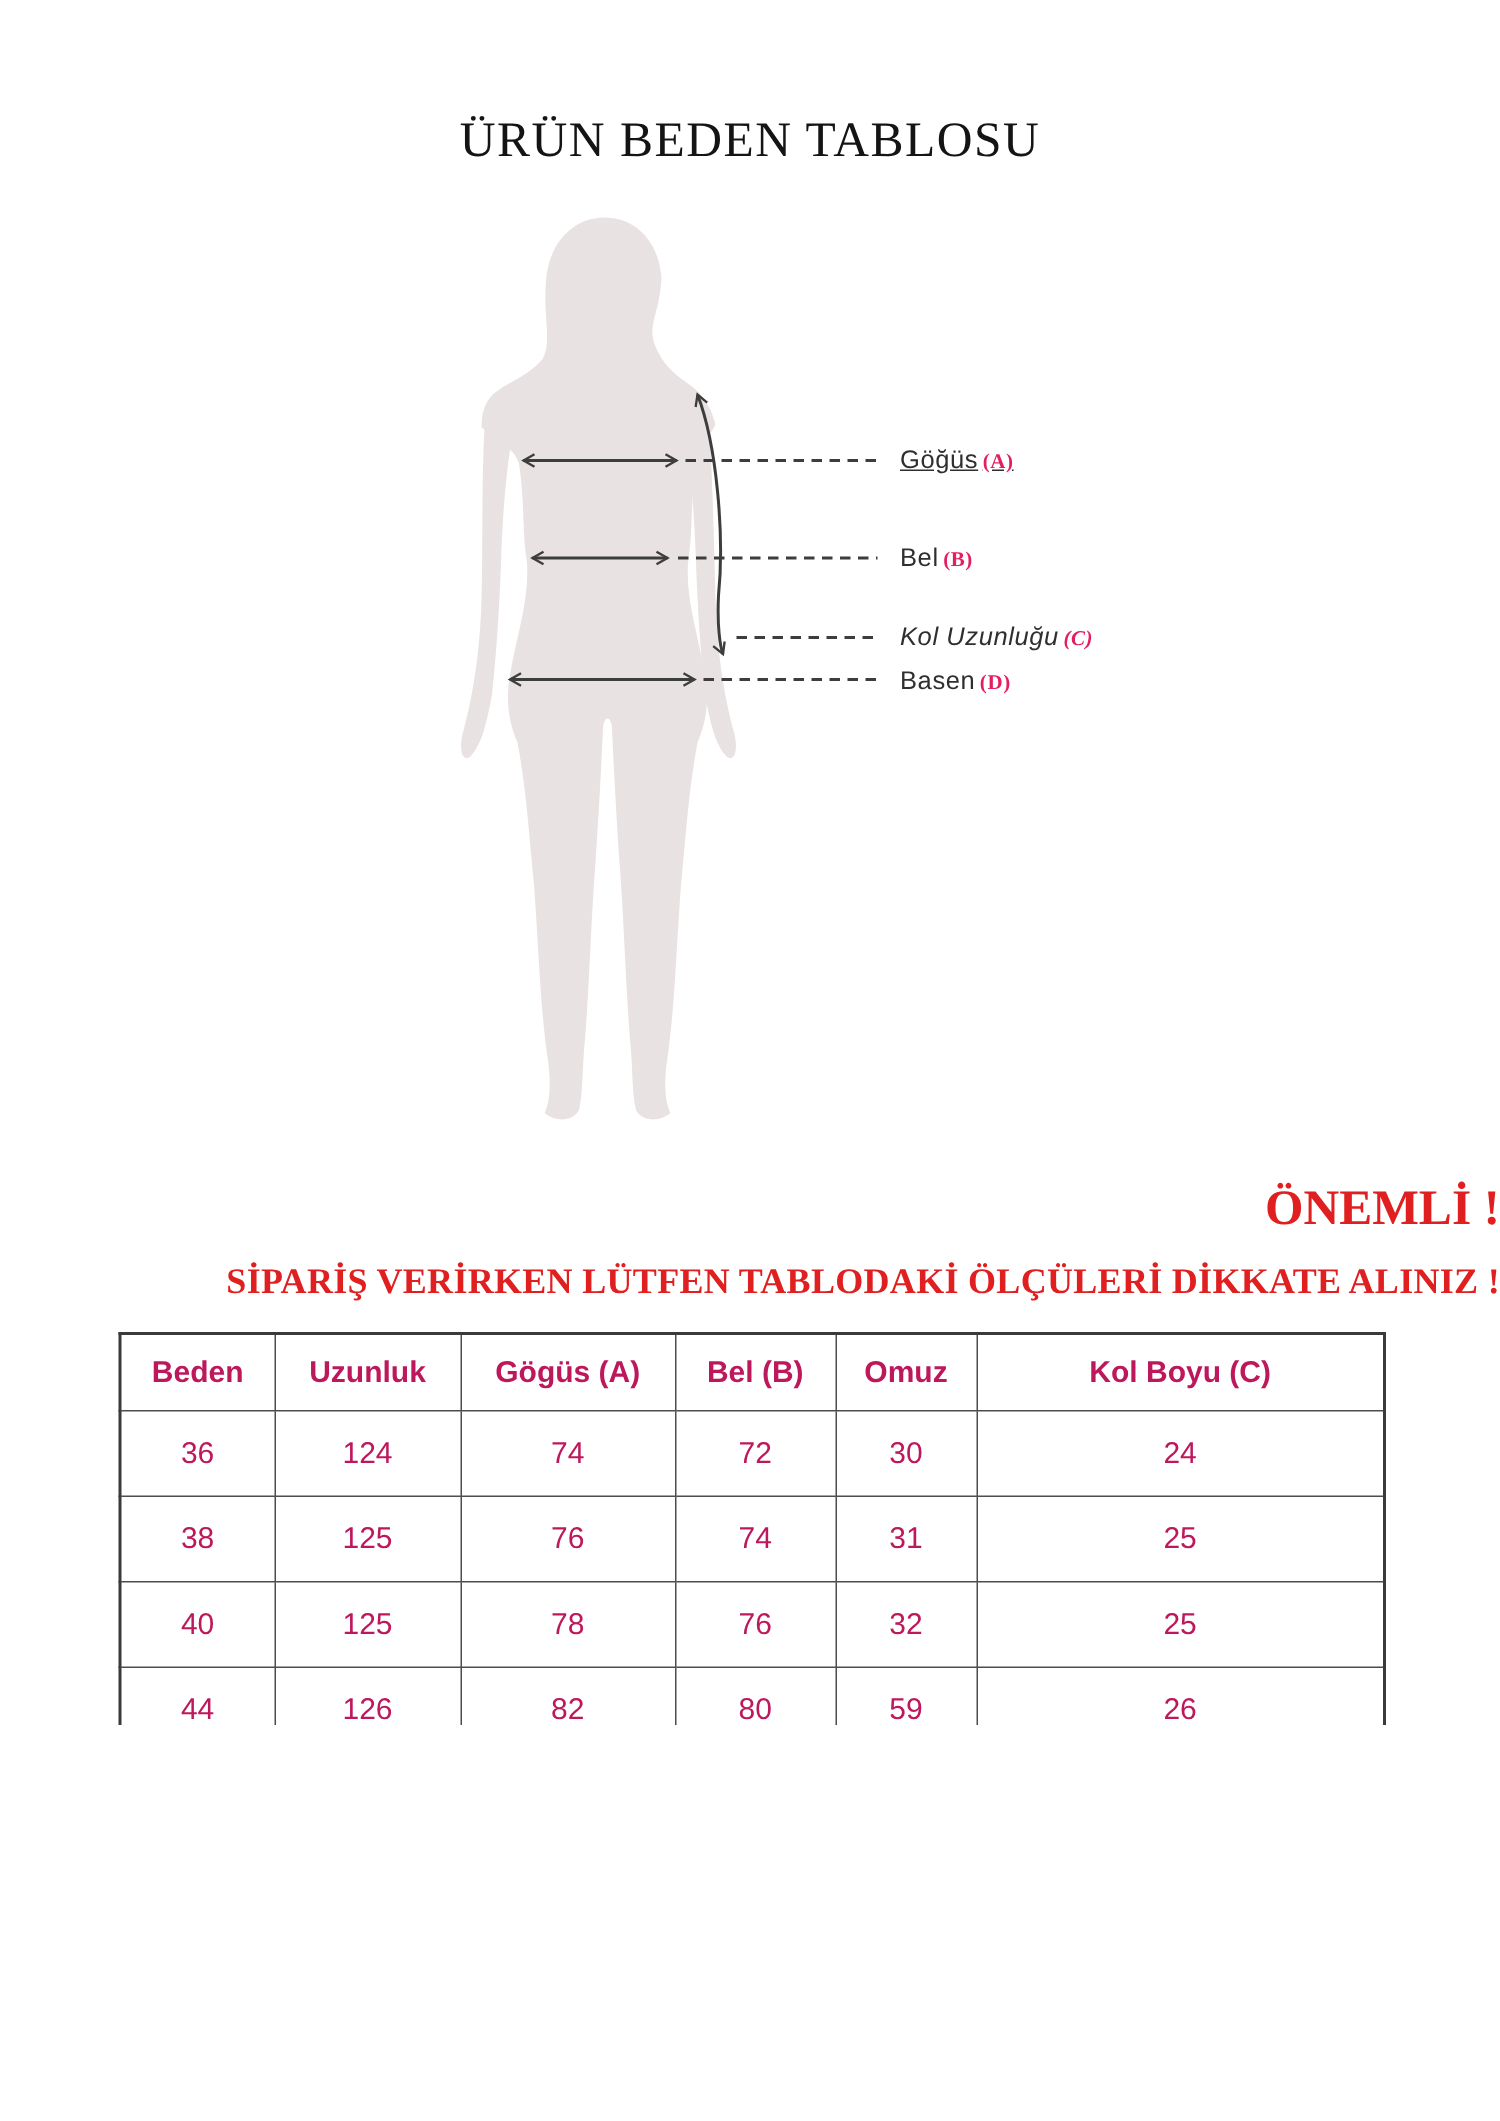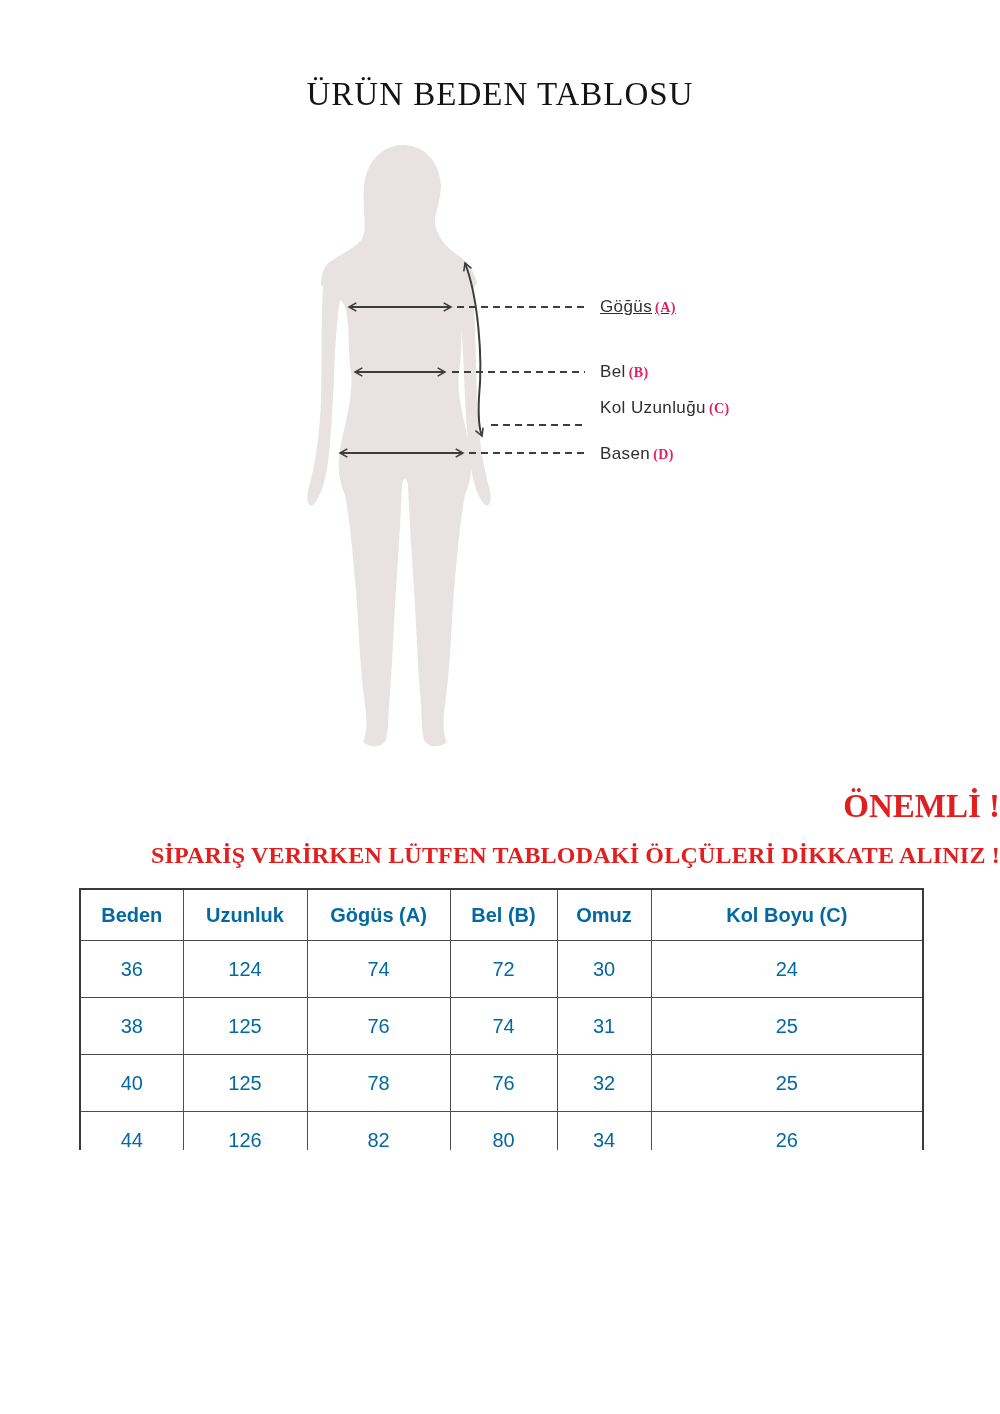--- a/index.html
+++ b/index.html
@@ -30,21 +30,21 @@
     font-size:17px;color:#2f2f2f;letter-spacing:.4px;
     line-height:22px;height:22px;
   }
   .m-label .code{
     font-family:"Liberation Serif",serif;
     font-weight:700;font-size:14px;
     color:var(--code);margin-left:3px;
   }
   .lbl-gogus{top:296px;text-decoration:underline;}
   .lbl-bel{top:361px;}
-  .lbl-kol{top:397px;}
+  .lbl-kol{top:414px;font-style:italic;}
   .lbl-basen{top:443px;}
   .warn-heading{
     position:absolute;left:0;top:788px;width:100%;
     text-align:right;margin:0;
     font-family:"Liberation Serif",serif;
     font-weight:700;font-size:33px;color:var(--warn);
   }
   .warn-text{
     position:absolute;left:0;top:842px;width:100%;
     text-align:right;margin:0;
@@ -54,21 +54,21 @@
   }
   table.size-table{
     position:absolute;left:79px;top:888px;width:843px;
     border-collapse:collapse;table-layout:fixed;
     background:#ffffff;
     border:2px solid #3a3a3a;
   }
   table.size-table th,table.size-table td{
     border:1px solid #4d4d4d;
     text-align:center;vertical-align:middle;
-    color:#0369a1;padding:0;
+    color:#be185d;padding:0;
   }
   table.size-table th{
     height:50px;font-size:20px;font-weight:700;
   }
   table.size-table td{
     height:56px;font-size:20px;font-weight:400;
   }
 </style>
 </head>
 <body>
@@ -210,19 +210,19 @@
         <td>78</td>
         <td>76</td>
         <td>32</td>
         <td>25</td>
       </tr>
       <tr>
         <td>44</td>
         <td>126</td>
         <td>82</td>
         <td>80</td>
-        <td>34</td>
+        <td>59</td>
         <td>26</td>
       </tr>
     </tbody>
   </table>
 
 </div>
 
 </body></html>

